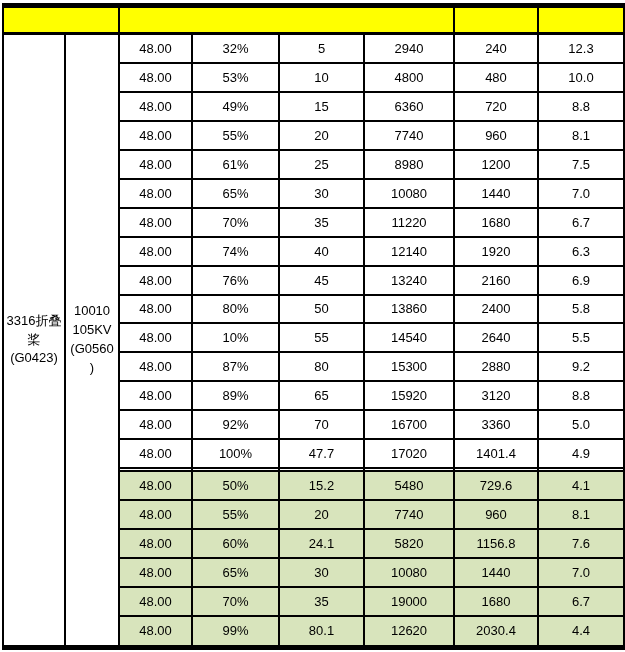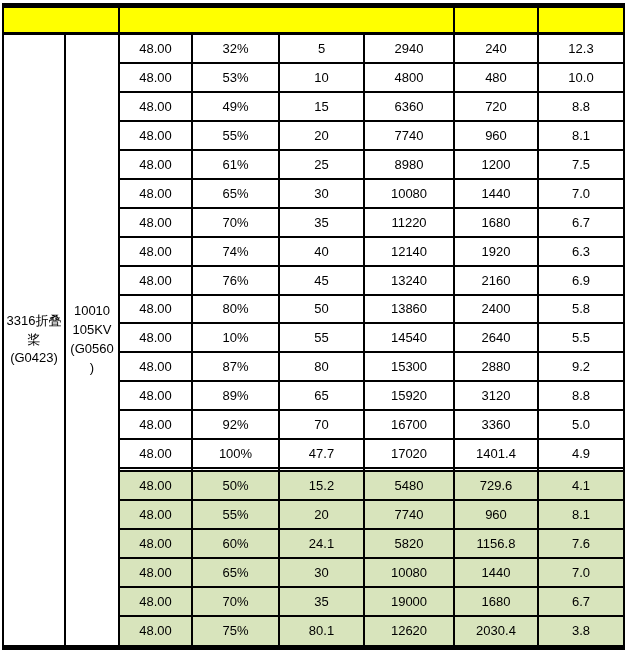--- a/index.html
+++ b/index.html
@@ -237,21 +237,21 @@
         <tr class="green">
           <td>48.00</td>
           <td>70%</td>
           <td>35</td>
           <td>19000</td>
           <td>1680</td>
           <td>6.7</td>
         </tr>
         <tr class="green">
           <td>48.00</td>
-          <td>75%</td>
+          <td>99%</td>
           <td>80.1</td>
           <td>12620</td>
           <td>2030.4</td>
-          <td>3.8</td>
+          <td>4.4</td>
         </tr>
       </tbody>
   </table>
 </div>
 
 </body></html>

